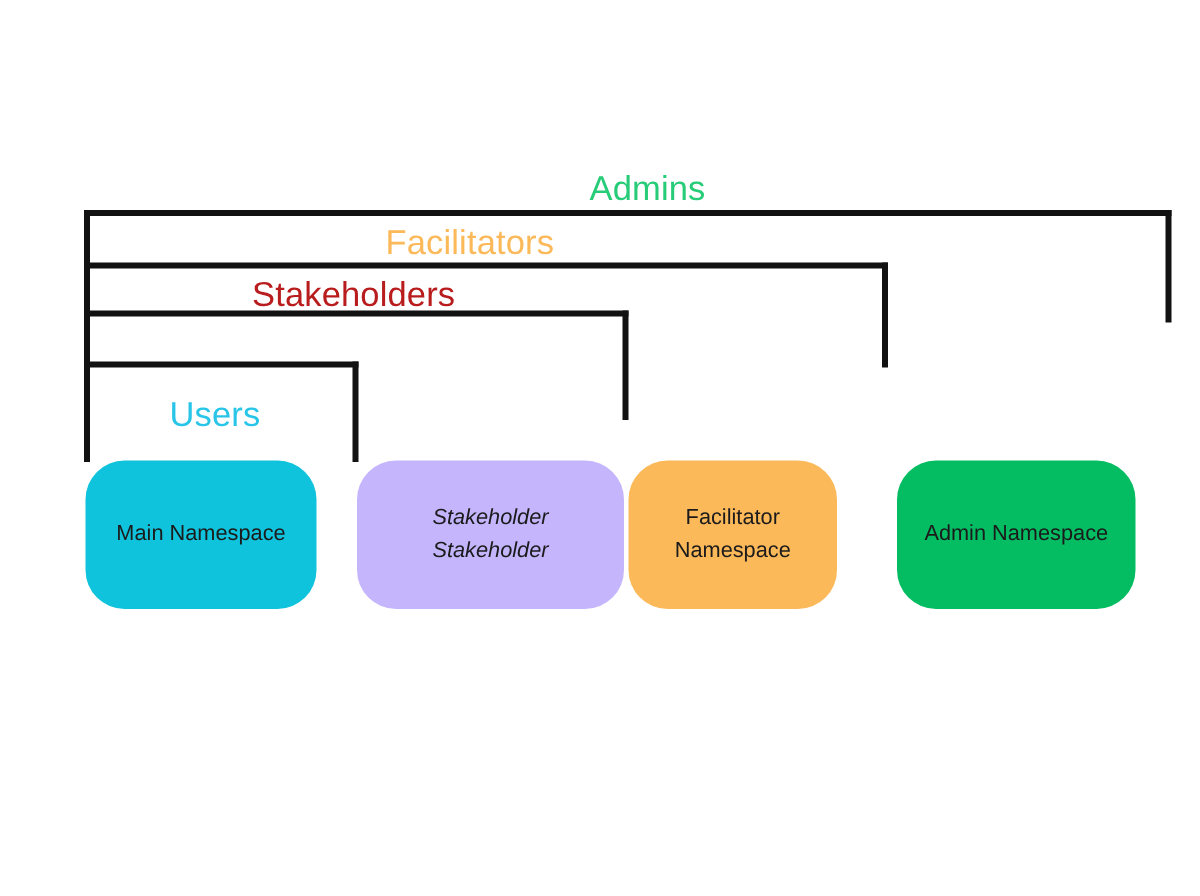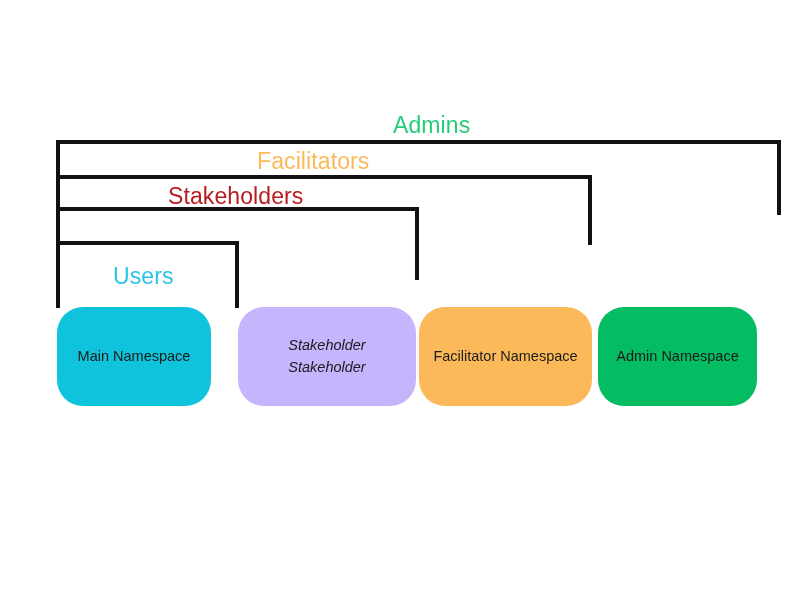--- a/index.html
+++ b/index.html
@@ -115,21 +115,21 @@
     <span class="ns-label">Main Namespace</span>
   </div>
 
   <div class="ns-box" id="ns-stakeholder" style="left: 238px; width: 178px; background: #c4b5fd; font-style: italic;">
     <span class="ns-label">
       <span>Stakeholder</span><br>
       <span>Stakeholder</span>
     </span>
   </div>
 
-  <div class="ns-box" id="ns-facilitator" style="left: 419px; width: 173px; background: rgb(252, 185, 90);">
+  <div class="ns-box" id="ns-facilitator" style="left: 419px; width: 139px; background: rgb(252, 185, 90);">
     <span class="ns-label">Facilitator Namespace</span>
   </div>
 
   <div class="ns-box" id="ns-admin" style="left: 598px; width: 159px; background: rgb(4, 189, 99);">
     <span class="ns-label">Admin Namespace</span>
   </div>
 
 </div>
 
 </body></html>

